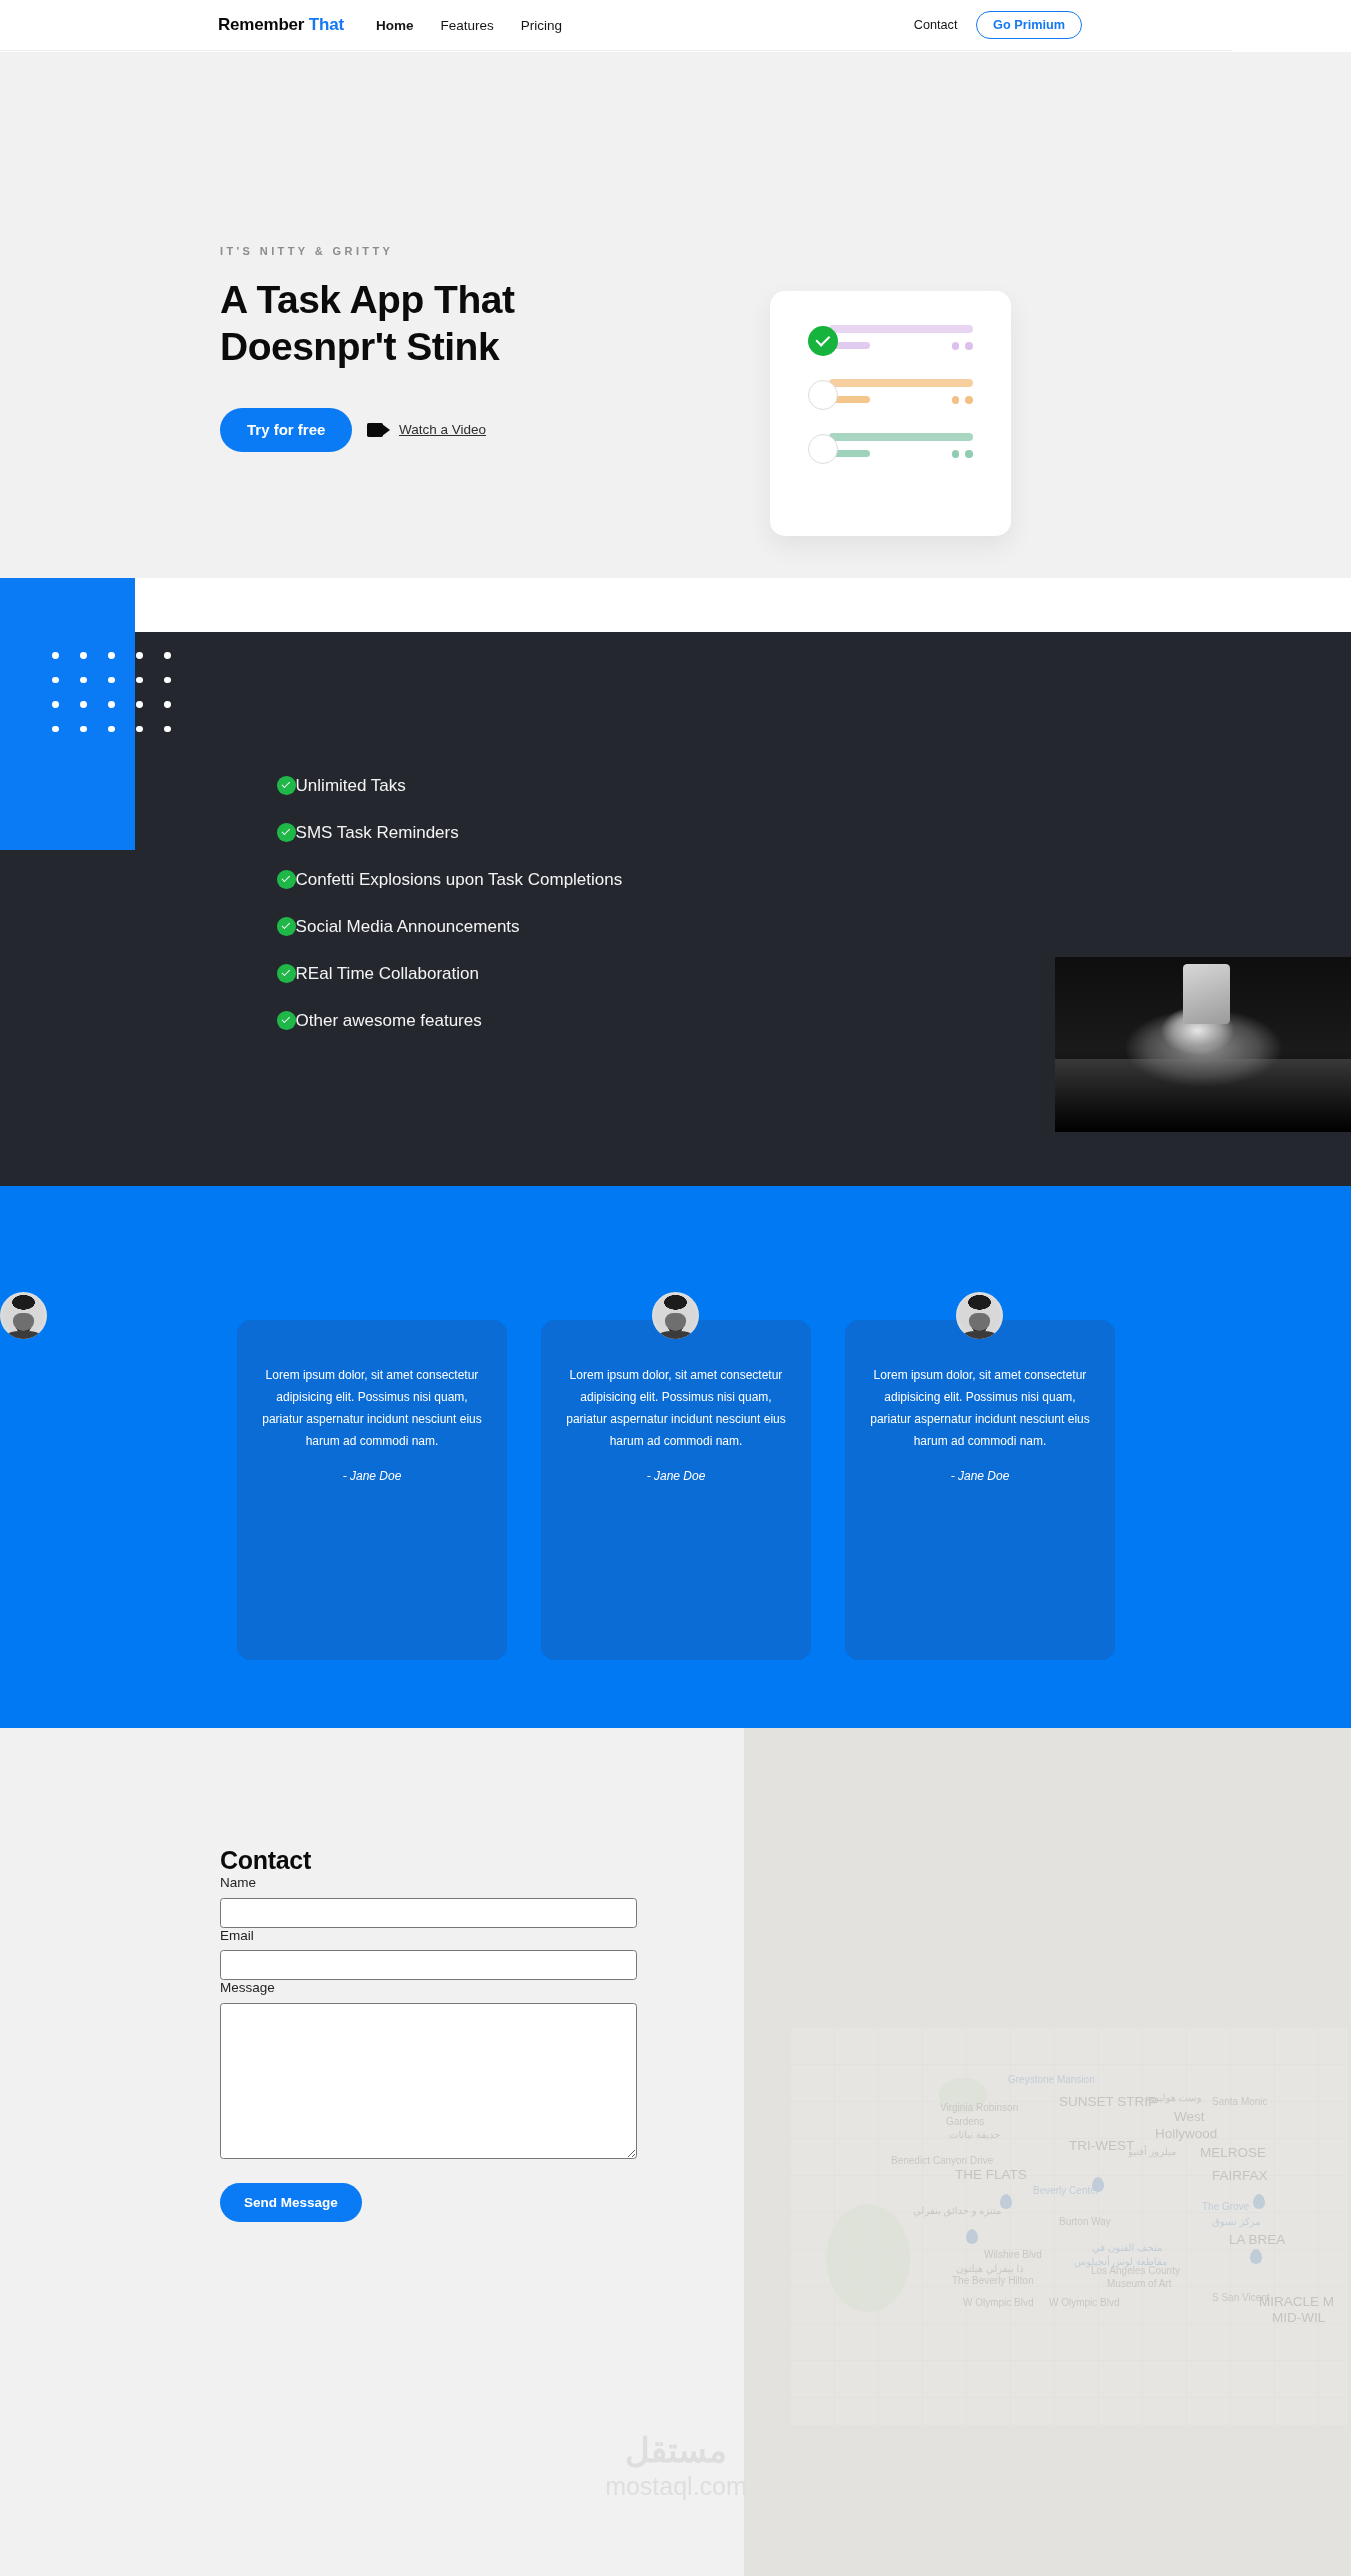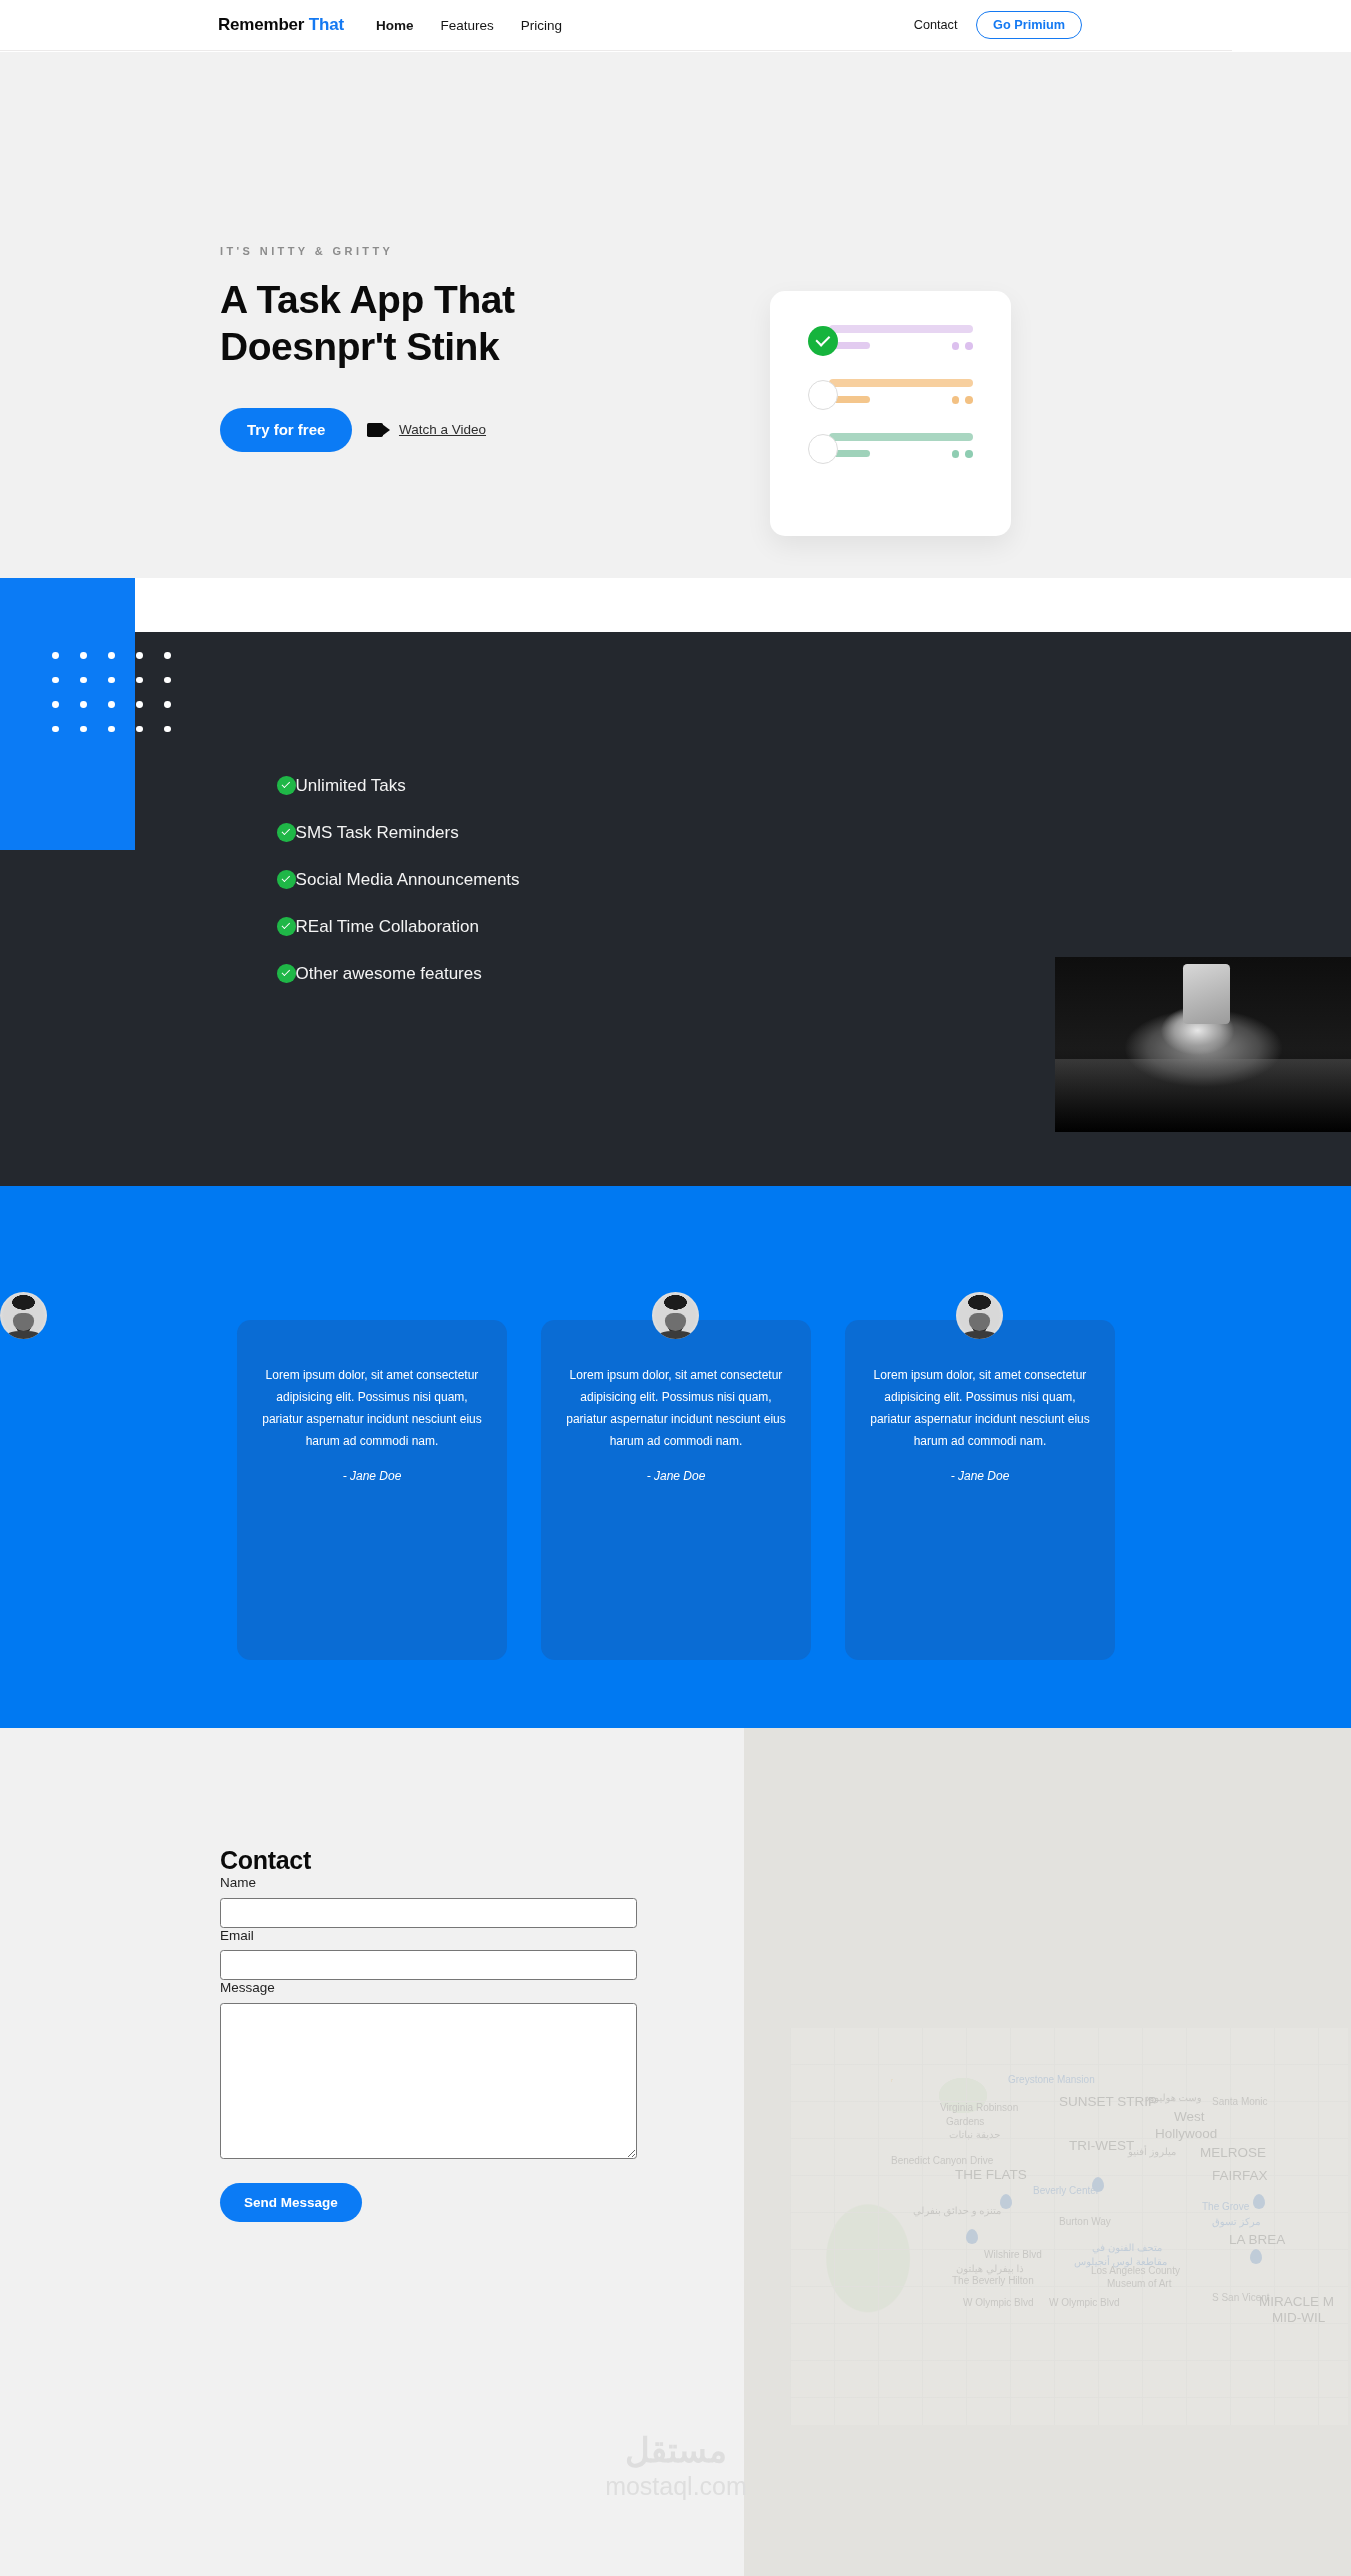--- a/index.html
+++ b/index.html
@@ -293,20 +293,24 @@
   </div>
 
   <div class="features">
     <div class="feature-row">
       <span class="feature-check"></span>
       <span class="feature-label">Unlimited Taks</span>
     </div>
     <div class="feature-row">
       <span class="feature-check"></span>
       <span class="feature-label">SMS Task Reminders</span>
+    </div>
+    <div class="feature-row">
+      <span class="feature-check"></span>
+      <span class="feature-label">Confetti Explosions upon Task Completions</span>
     </div>
     <div class="feature-row">
       <span class="feature-check"></span>
       <span class="feature-label">Social Media Announcements</span>
     </div>
     <div class="feature-row">
       <span class="feature-check"></span>
       <span class="feature-label">REal Time Collaboration</span>
     </div>
     <div class="feature-row">

